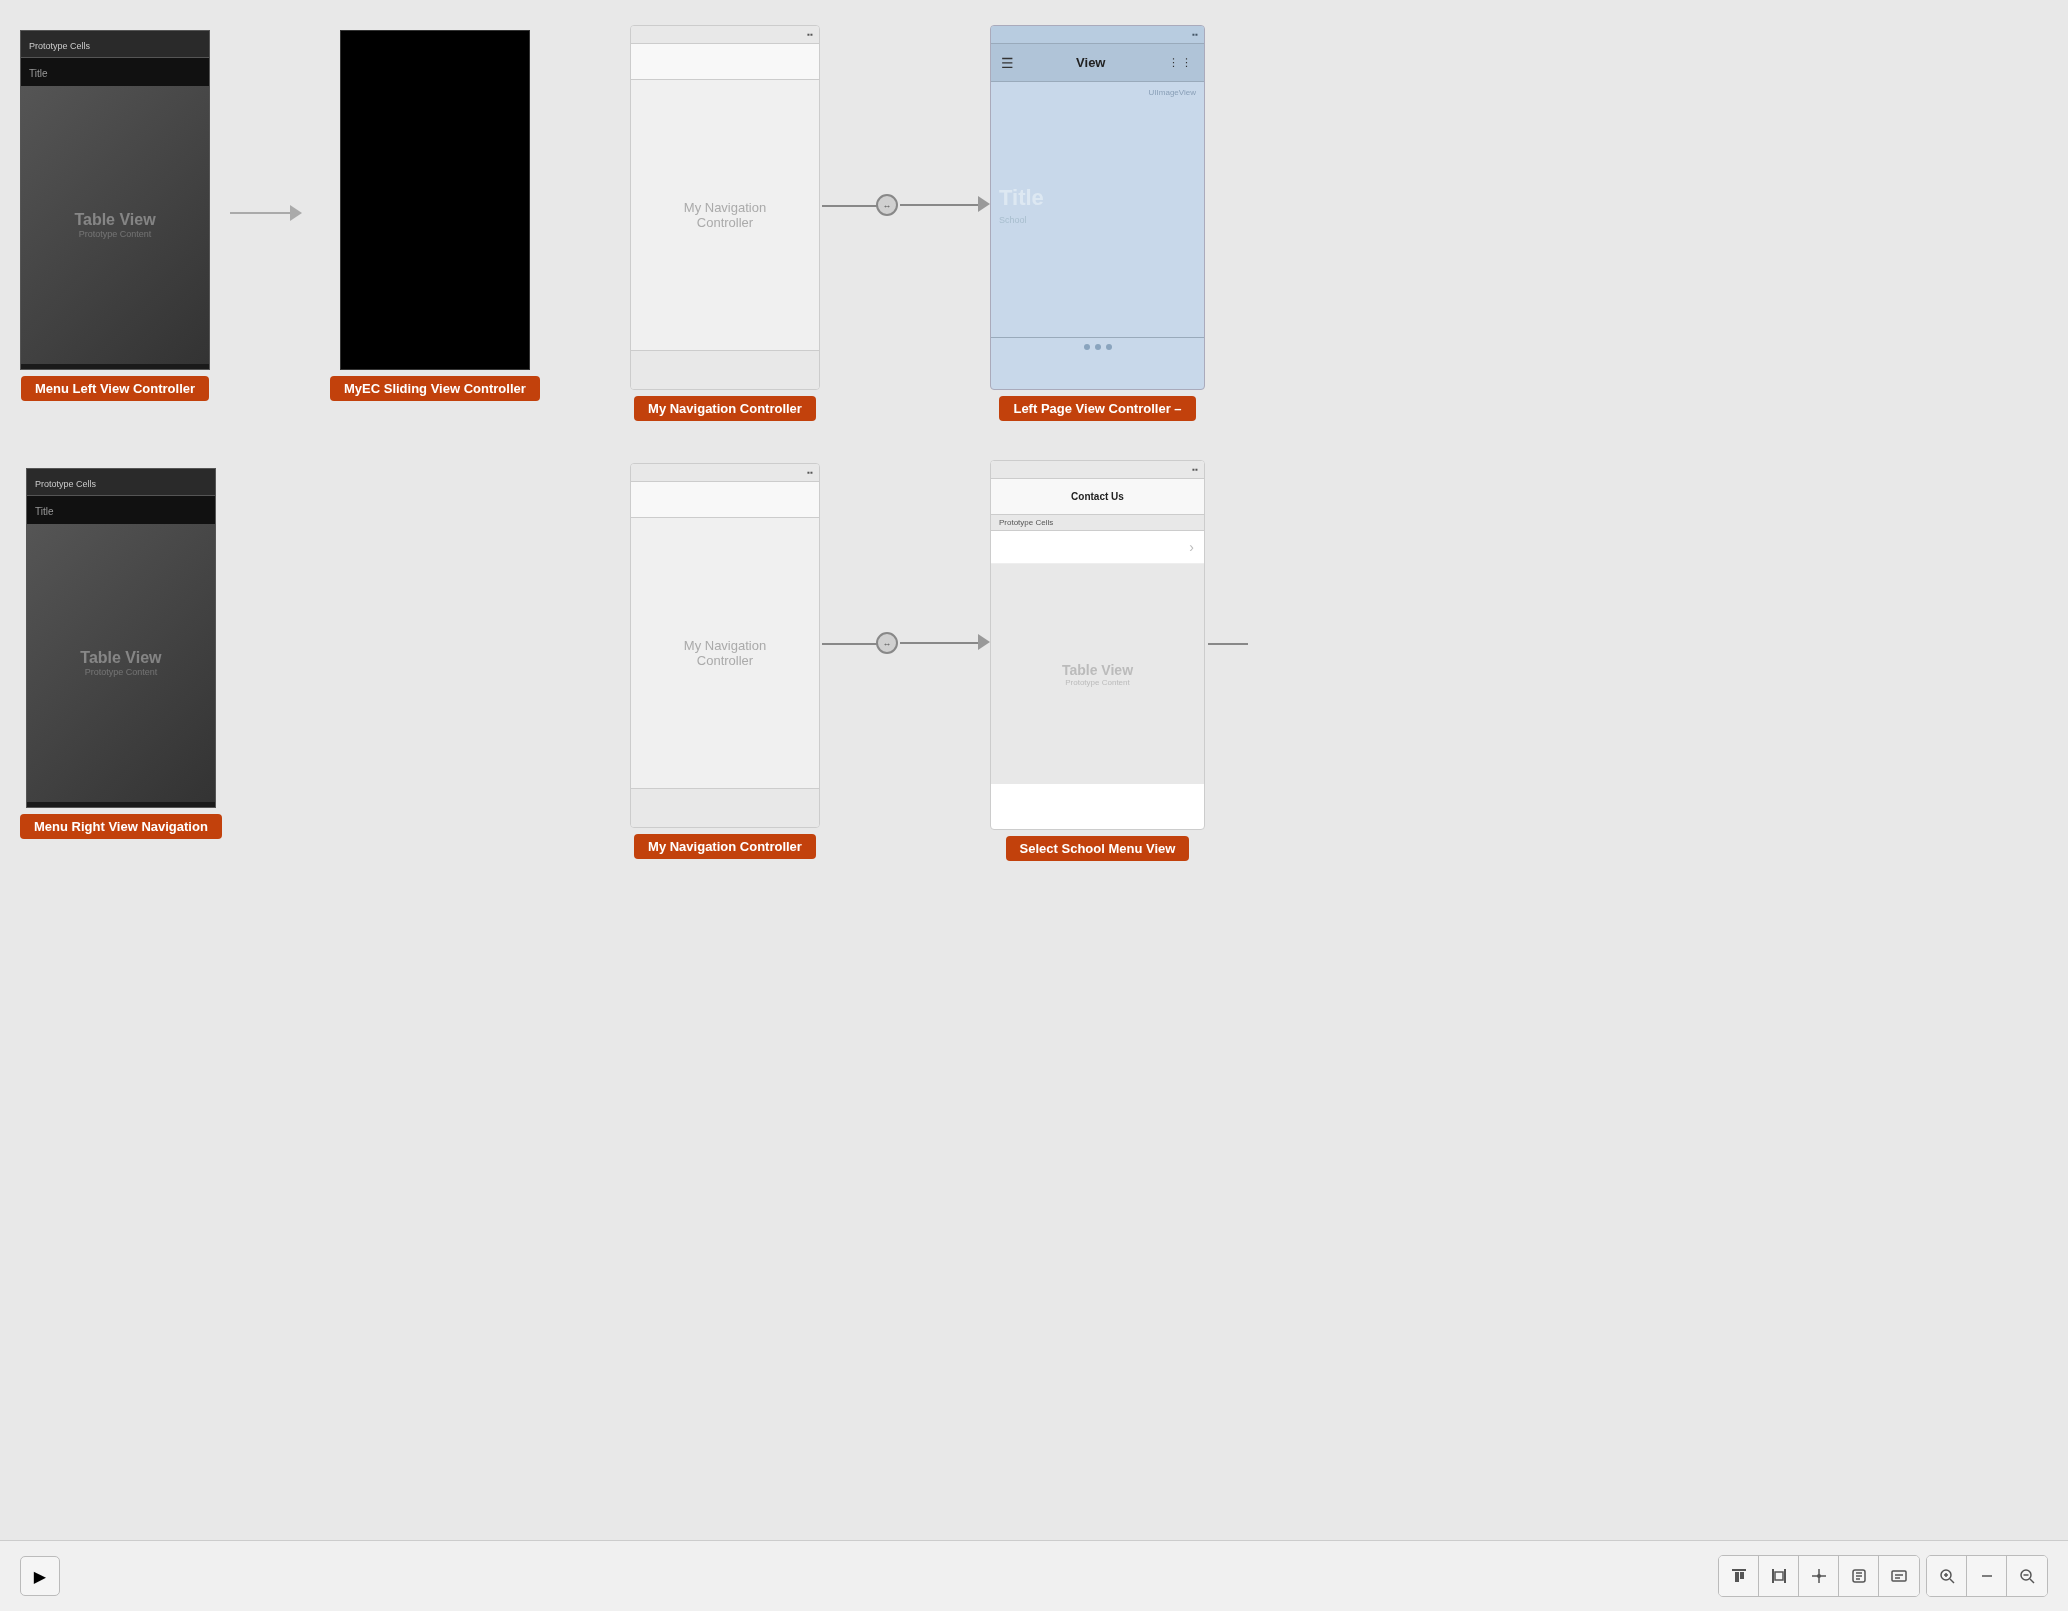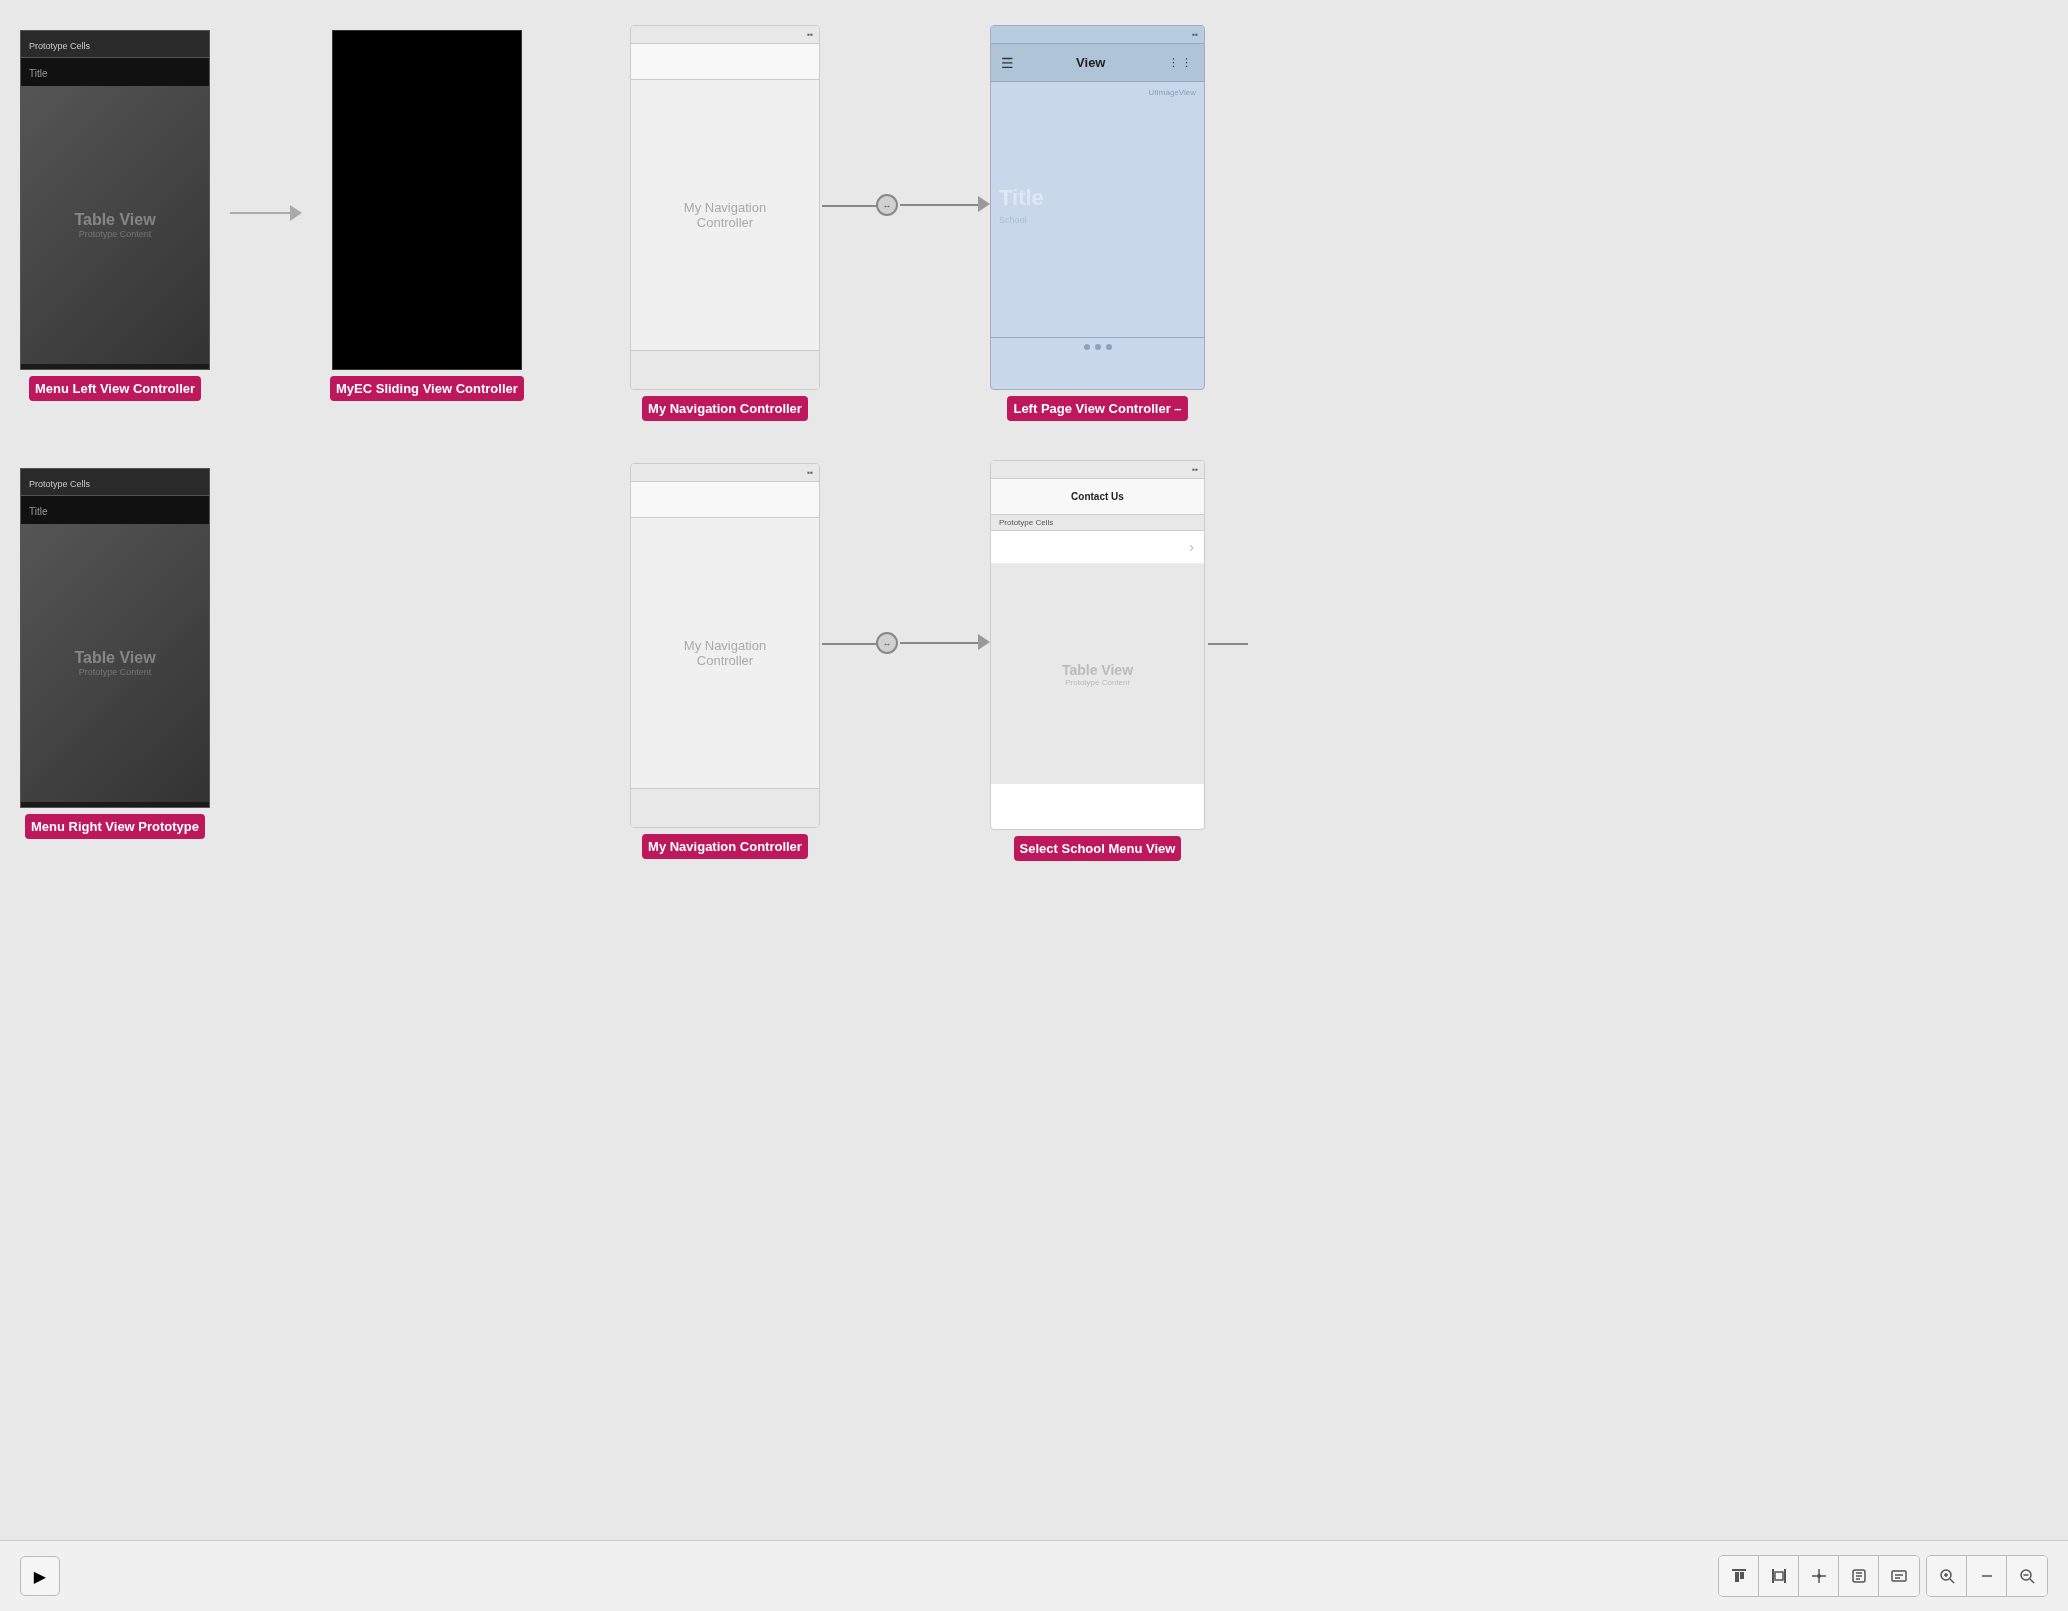--- a/index.html
+++ b/index.html
@@ -89,25 +89,25 @@
 
     .controller-frame {
       border: 1px solid #999;
       background: #fff;
       overflow: hidden;
       position: relative;
     }
 
     .controller-label {
       margin-top: 6px;
-      background: #be185d;
+      background: #c2410c;
       color: #fff;
       font-size: 13px;
       font-weight: 600;
-      padding: 5px 6px;
+      padding: 5px 14px;
       border-radius: 4px;
       text-align: center;
       white-space: nowrap;
     }
 
     
     .table-vc-frame {
       width: 190px;
       height: 340px;
       background: #1a1a1a;
@@ -258,21 +258,21 @@
         <span class="table-vc-header-text">Prototype Cells</span>
       </div>
       <div class="table-vc-nav-bar">
         <span class="table-vc-nav-title">Title</span>
       </div>
       <div class="table-vc-content" style="height:278px;">
         <div class="table-vc-content-title">Table View</div>
         <div class="table-vc-content-sub">Prototype Content</div>
       </div>
     </div>
-    <div class="controller-label">Menu Right View Prototype</div>
+    <div class="controller-label">Menu Right View Navigation</div>
   </div>
 
   <div class="controller" style="position:absolute; top:463px; left:630px;">
     <div style="width:190px; height:365px; background:#f0f0f0; border:1px solid #ccc; border-radius:4px; overflow:hidden; position:relative;">
       <div style="height:18px; background:#e8e8e8; border-bottom:1px solid #ccc; display:flex; align-items:center; justify-content:flex-end; padding-right:6px;">
         <span style="font-size:8px; color:#555;">▪▪</span>
       </div>
       <div style="height:36px; background:#f8f8f8; border-bottom:1px solid #ccc;"></div>
       <div style="display:flex; align-items:center; justify-content:center; height:270px; background:#f0f0f0;">
         <span style="color:#aaa; font-size:13px; text-align:center; font-weight:500;">My Navigation<br>Controller</span>

